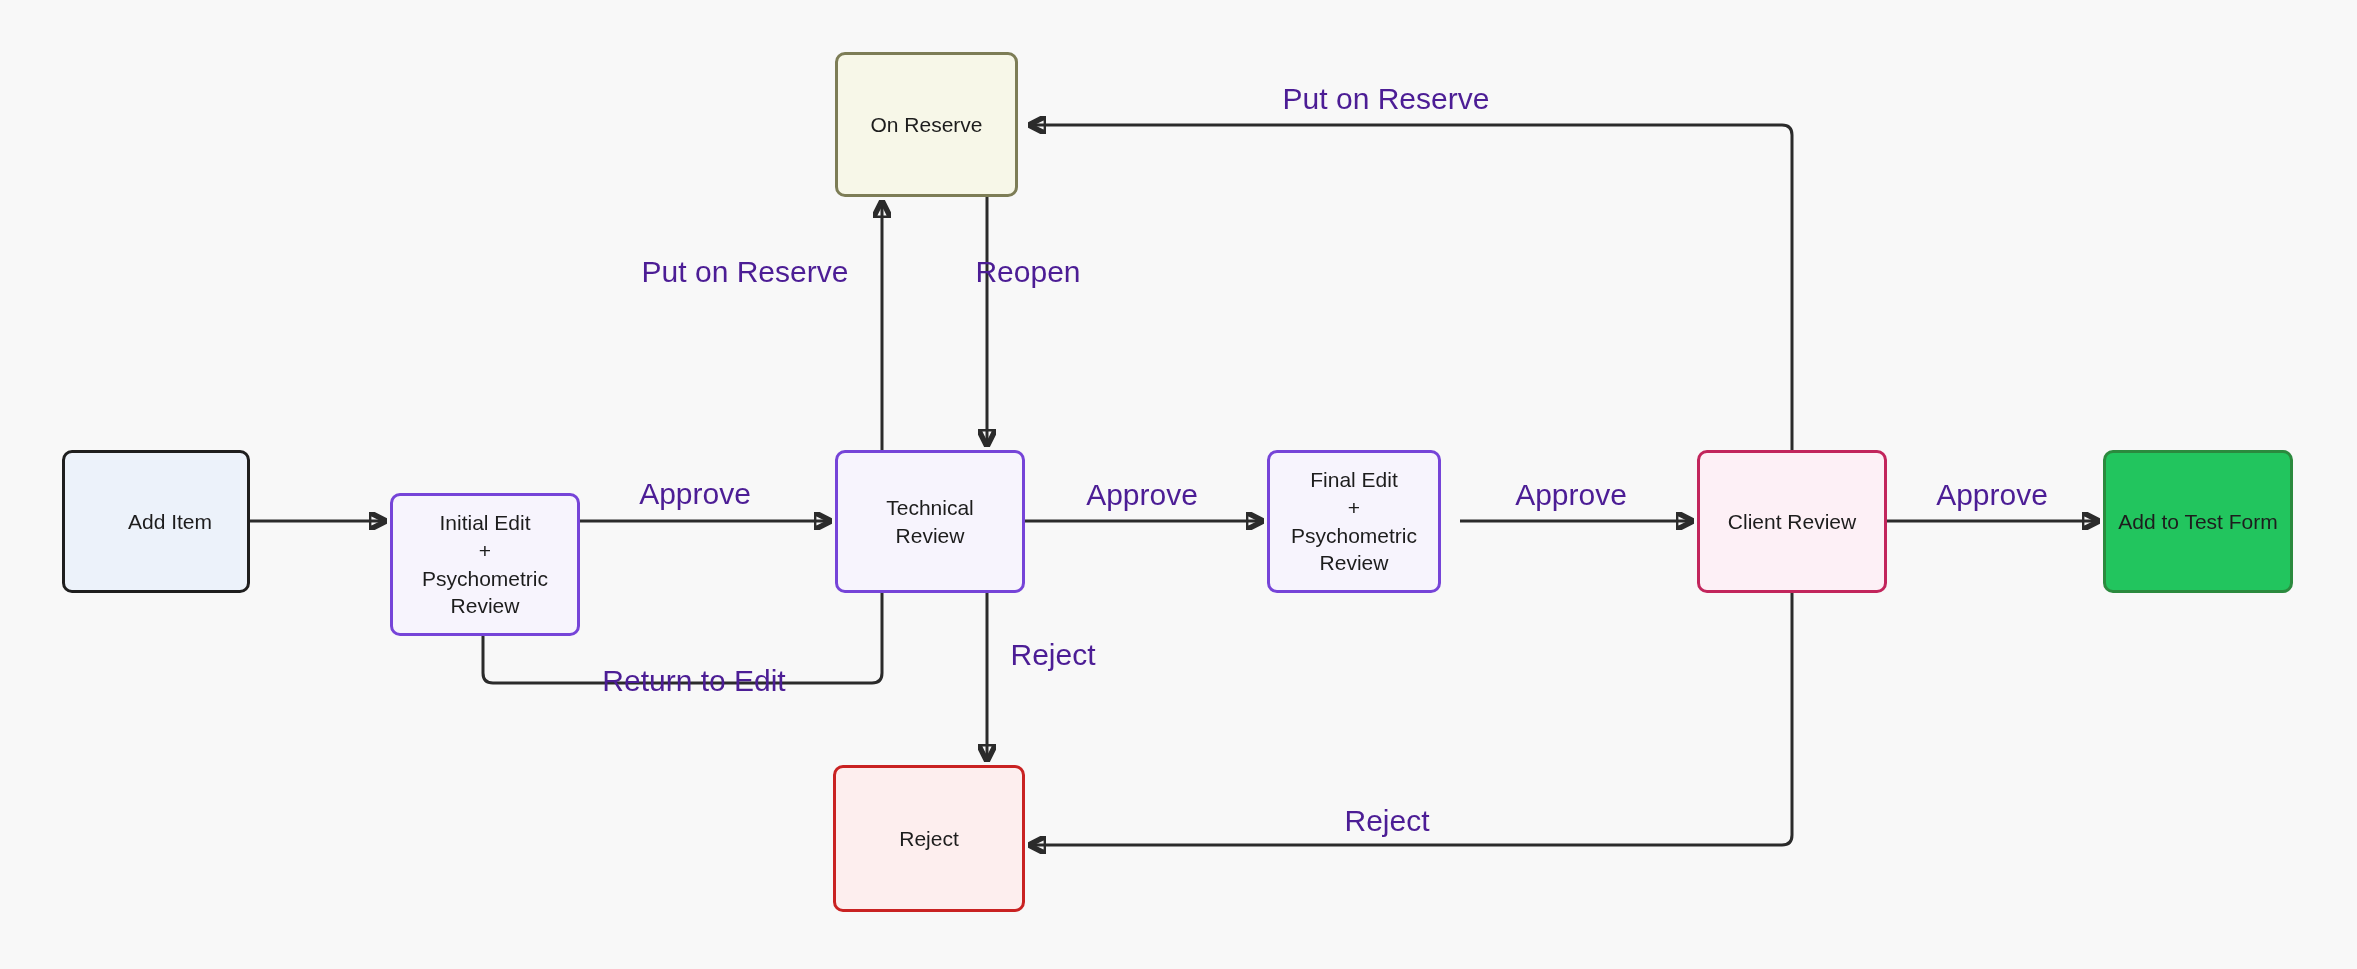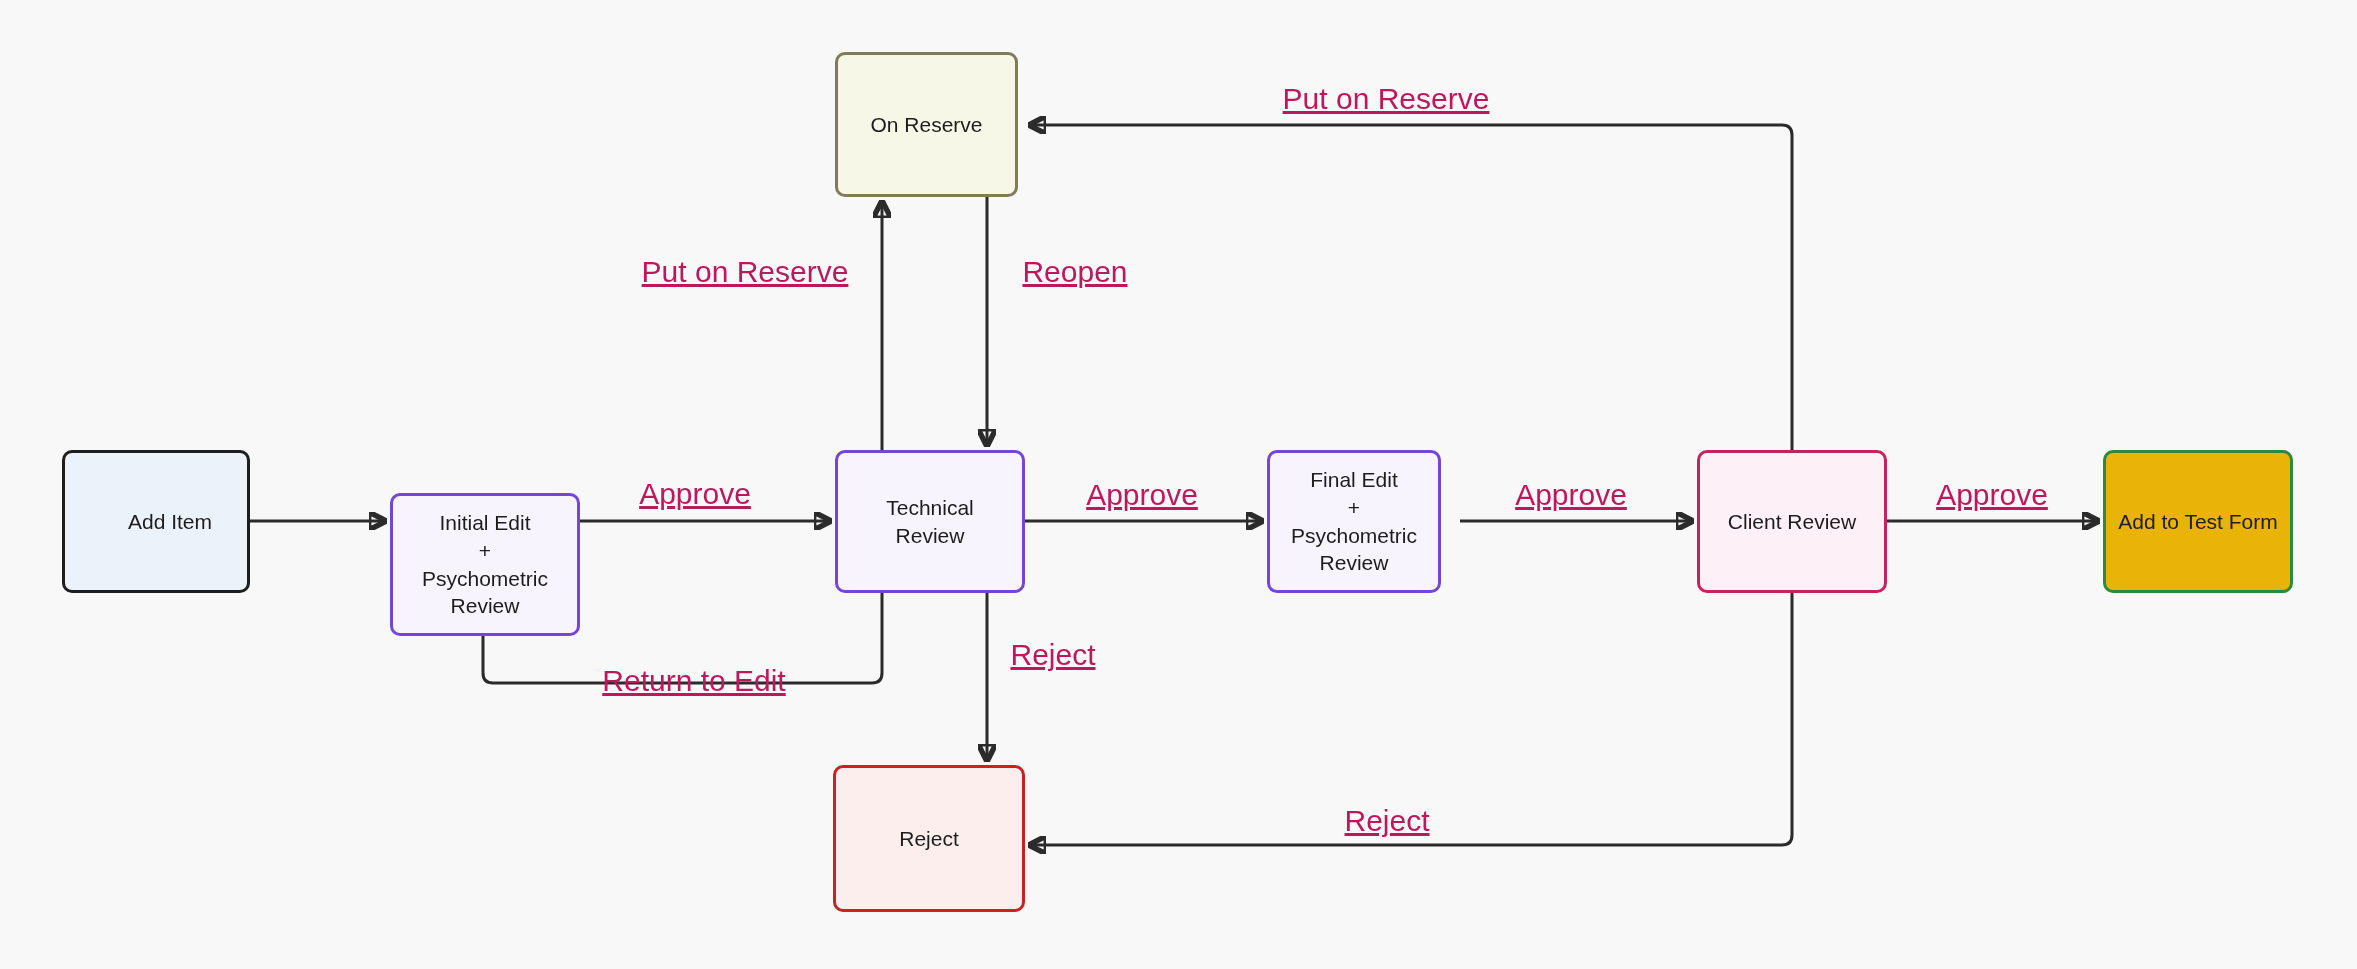--- a/index.html
+++ b/index.html
@@ -20,30 +20,29 @@
     text-align:center;
     border-radius:10px;
     border:3.5px solid #1e1e1e;
     font-size:21px;line-height:1.33;
     white-space:pre-line;
     padding:4px;
   }
   .node-blue   {background:#ecf2fa;border-color:#1e1e1e;padding-left:32px;}
   .node-purple {background:#f7f4fd;border-color:#7644d8;}
   .node-pink   {background:#fdf0f6;border-color:#c2255c;}
-  .node-green  {background:#eab308;border-color:#2b8a3e;}
+  .node-green  {background:#22c55e;border-color:#2b8a3e;}
   .node-olive  {background:#f7f7e8;border-color:#7d7d56;}
   .node-red    {background:#fdeeee;border-color:#c92222;}
   .edge-label{
     position:absolute;
     transform:translate(-50%,-50%);
     font-size:30px;
     white-space:nowrap;
-    color:#be185d;
-    text-decoration:underline;
+    color:#4c1d95;
   }
 </style>
 </head>
 <body>
 
 <div class="canvas">
 
   <svg class="edges-layer" width="2357" height="969" viewBox="0 0 2357 969" xmlns="http://www.w3.org/2000/svg">
     <defs>
       <marker id="arrow" viewBox="0 0 10 10" refX="8.5" refY="5" markerWidth="6" markerHeight="6" orient="auto">
@@ -100,19 +99,19 @@
 
   <div class="node node-red" style="left:833px;top:765px;width:192px;height:147px;">
     <span>Reject</span>
   </div>
 
   <div class="edge-label" style="left:695px;top:494px;">Approve</div>
   <div class="edge-label" style="left:1142px;top:495px;">Approve</div>
   <div class="edge-label" style="left:1571px;top:495px;">Approve</div>
   <div class="edge-label" style="left:1992px;top:495px;">Approve</div>
   <div class="edge-label" style="left:745px;top:272px;">Put on Reserve</div>
-  <div class="edge-label" style="left:1075px;top:272px;">Reopen</div>
+  <div class="edge-label" style="left:1028px;top:272px;">Reopen</div>
   <div class="edge-label" style="left:1386px;top:99px;">Put on Reserve</div>
   <div class="edge-label" style="left:694px;top:681px;">Return to Edit</div>
   <div class="edge-label" style="left:1053px;top:655px;">Reject</div>
   <div class="edge-label" style="left:1387px;top:821px;">Reject</div>
 
 </div>
 
 </body></html>

